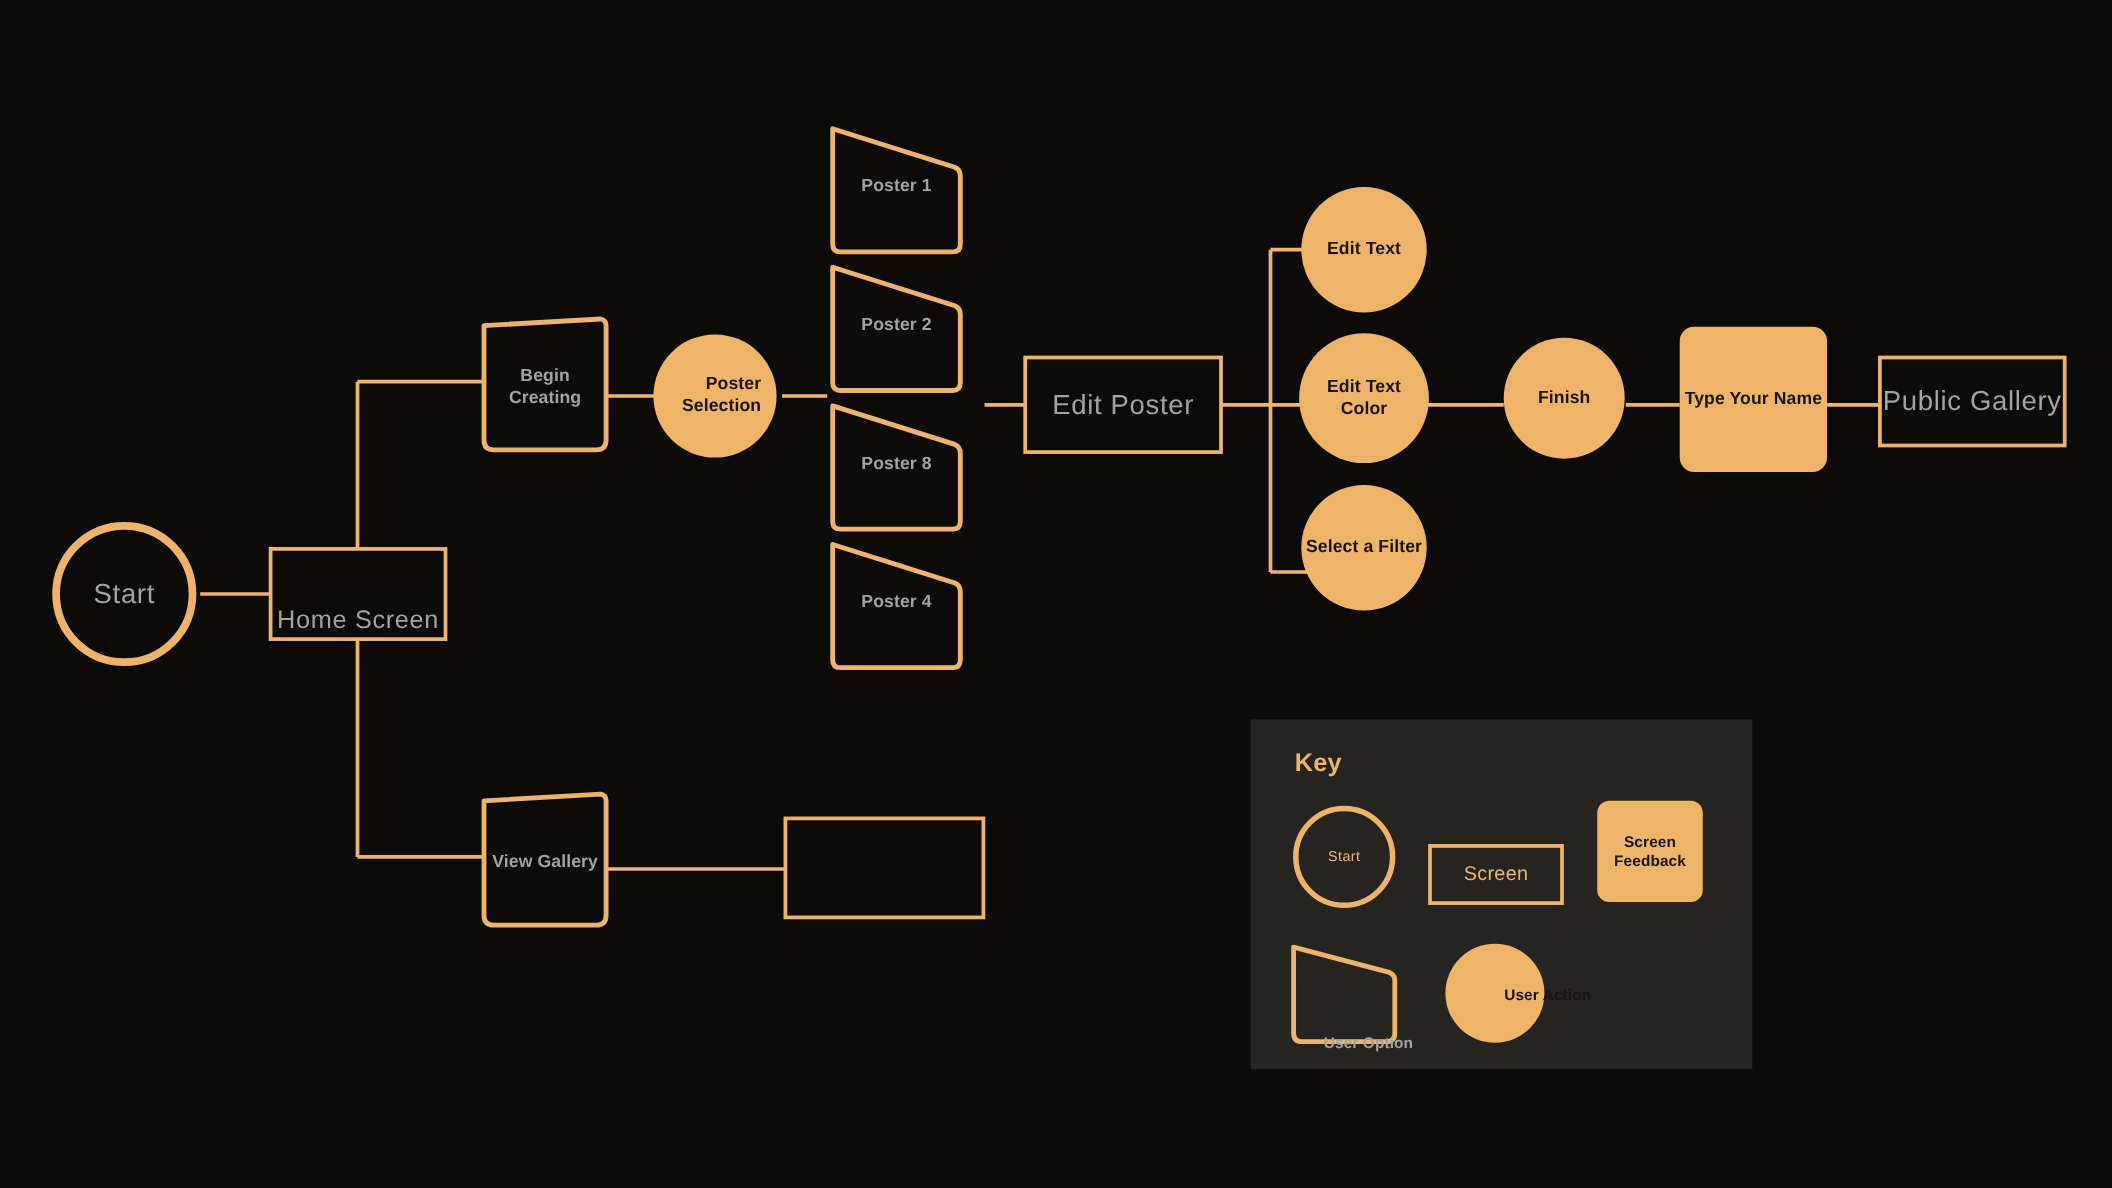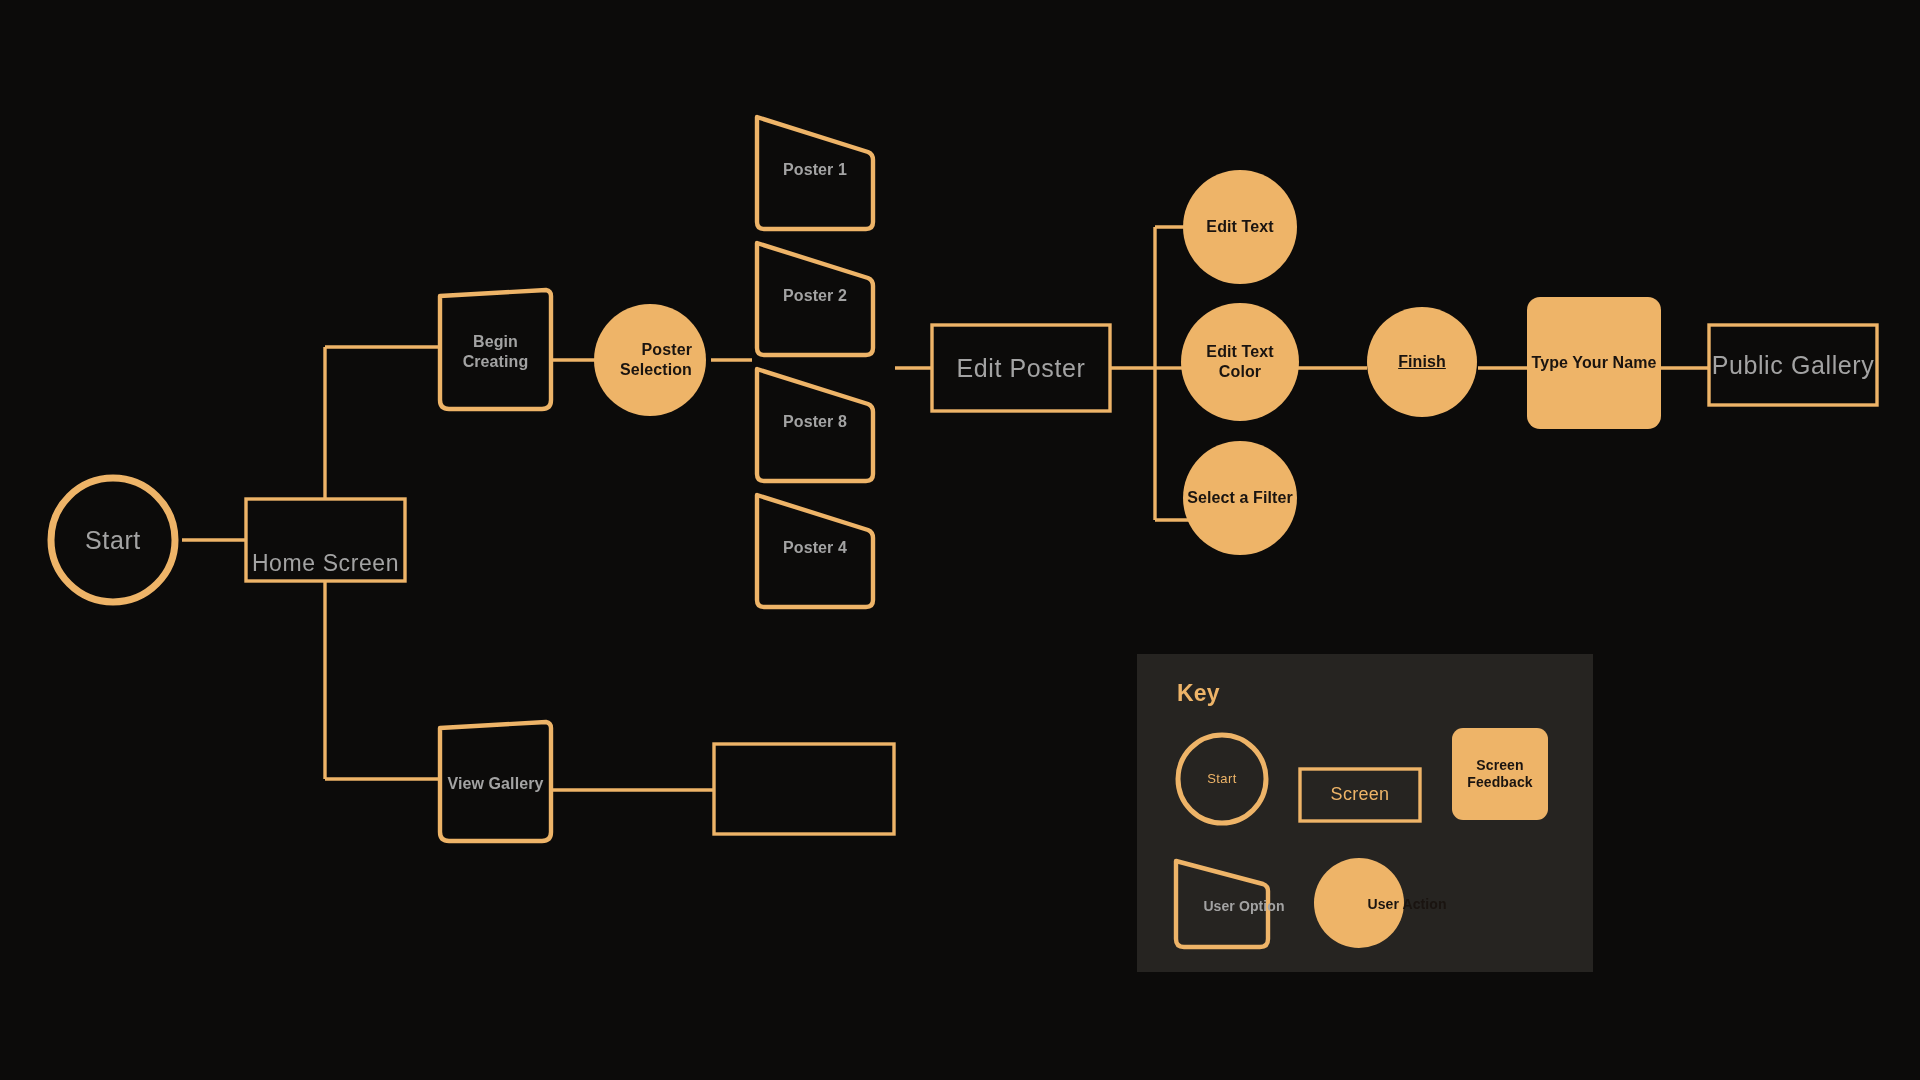--- a/index.html
+++ b/index.html
@@ -170,35 +170,35 @@
   <div class="lbl lbl-bold on-dark" style="left:757px; top:274px; width:116px; height:44px;">Poster 2</div>
   <div class="lbl lbl-bold on-dark" style="left:757px; top:400px; width:116px; height:44px;">Poster 8</div>
   <div class="lbl lbl-bold on-dark" style="left:757px; top:526px; width:116px; height:44px;">Poster 4</div>
 
   <div class="lbl lbl-thin on-dark" style="left:932px; top:338px; width:178px; height:60px; font-size:25px;">Edit Poster</div>
 
   <div class="lbl lbl-bold on-fill" style="left:1184px; top:204px; width:112px; height:46px;">Edit Text</div>
   <div class="lbl lbl-bold on-fill" style="left:1186px; top:332px; width:108px; height:60px;">Edit Text Color</div>
   <div class="lbl lbl-bold on-fill" style="left:1186px; top:468px; width:108px; height:60px;">Select a Filter</div>
 
-  <div class="lbl lbl-bold on-fill" style="left:1370px; top:340px; width:104px; height:44px;text-decoration:underline;">Finish</div>
+  <div class="lbl lbl-bold on-fill" style="left:1370px; top:340px; width:104px; height:44px;">Finish</div>
 
   <div class="lbl lbl-bold on-fill" style="left:1530px; top:332px; width:128px; height:62px;">Type Your Name</div>
 
   <div class="lbl lbl-thin on-dark" style="left:1709px; top:336px; width:168px; height:58px; font-size:25px;">Public Gallery</div>
 
   <div class="lbl lbl-bold on-dark" style="left:440px; top:754px; width:111px; height:60px;">View Gallery</div>
 
 
   <div class="key-title" style="left:1177px; top:680px;">Key</div>
 
   <div class="lbl key-small-thin" style="left:1178px; top:760px; width:88px; height:38px;">Start</div>
   <div class="lbl key-mid-thin" style="left:1302px; top:774px; width:116px; height:42px;">Screen</div>
   <div class="lbl key-bold on-fill" style="left:1454px; top:742px; width:92px; height:64px;">Screen Feedback</div>
-  <div class="lbl key-bold on-dark" style="left:1178px; top:878px; width:92px; height:58px;padding-left:20px;">User Option</div>
+  <div class="lbl key-bold on-dark" style="left:1178px; top:920px; width:92px; height:58px;padding-left:20px;">User Option</div>
   <div class="lbl key-bold on-fill" style="left:1362px; top:876px; width:90px; height:58px;">User Action</div>
 
   <div class="hit" style="left:51px;  top:478px; width:124px; height:124px;"></div>
   <div class="hit" style="left:246px; top:499px; width:159px; height:82px;"></div>
   <div class="hit" style="left:440px; top:290px; width:111px; height:119px;"></div>
   <div class="hit" style="left:594px; top:304px; width:112px; height:112px;"></div>
   <div class="hit" style="left:757px; top:117px; width:116px; height:112px;"></div>
   <div class="hit" style="left:757px; top:243px; width:116px; height:112px;"></div>
   <div class="hit" style="left:757px; top:369px; width:116px; height:112px;"></div>
   <div class="hit" style="left:757px; top:495px; width:116px; height:112px;"></div>

